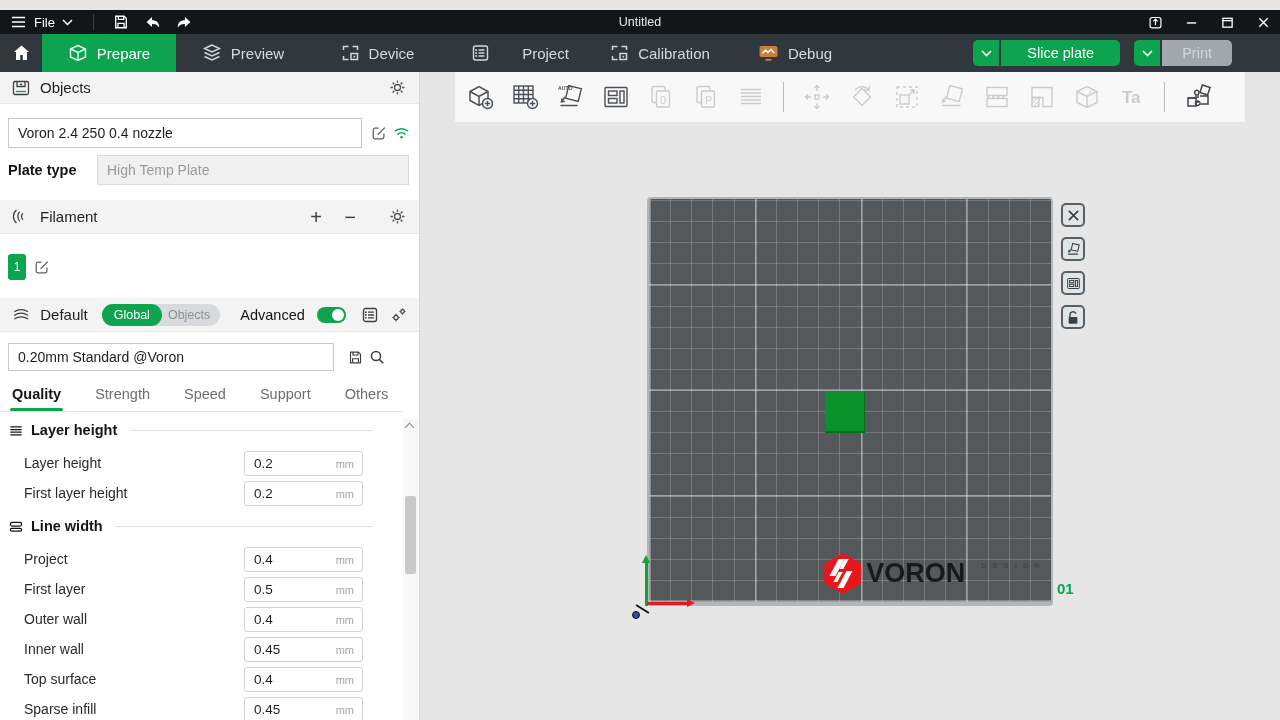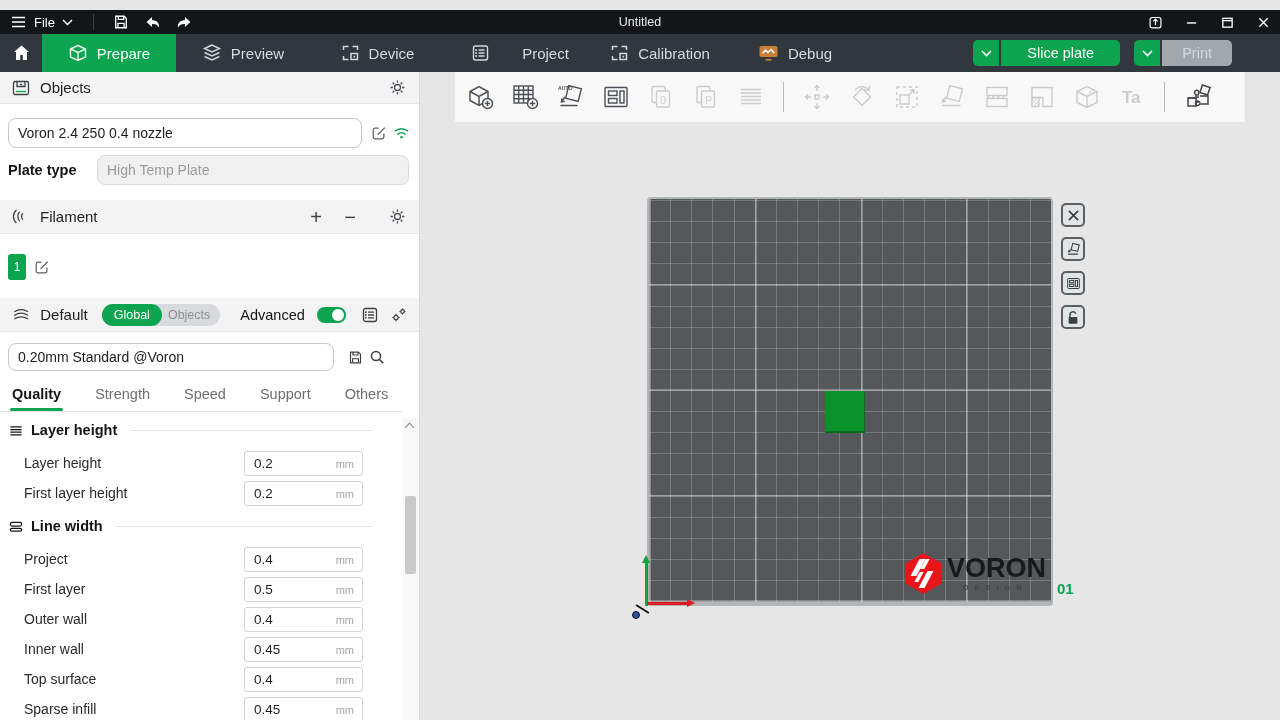--- a/index.html
+++ b/index.html
@@ -30,21 +30,21 @@
   .btn-print { height:26px; padding:0 20px; margin-left:2px; background:#a2a7ab; color:#d3d7da; font-size:14.5px; border:none; border-radius:0 5px 5px 0; font-family:"Liberation Sans",sans-serif; }
 
   
   .panel { position:absolute; left:0; top:62px; width:420px; height:658px; background:#fff; border-right:1px solid #d8d8d8; overflow:hidden; }
   .sec-head { position:absolute; left:0; width:420px; background:#f3f3f3; border-bottom:1px solid #e7e7e7; display:flex; align-items:center; padding:0 12px; gap:10px; }
   .sec-head .t { font-size:15px; color:#1f1f1f; }
   .spacer { flex:1; }
   .hbtn { display:flex; align-items:center; justify-content:center; width:22px; height:22px; color:#3c4043; }
   .plusminus { font-size:20px; color:#3c4043; line-height:1; width:24px; text-align:center; }
   .row-abs { position:absolute; display:flex; align-items:center; }
-  .inputbox { height:30px; border:1px solid #c7c7c7; border-radius:8px; background:#fff; display:flex; align-items:center; padding:0 9px; font-size:14px; color:#1e1e1e; }
+  .inputbox { height:30px; border:1px solid #c7c7c7; border-radius:0; background:#fff; display:flex; align-items:center; padding:0 9px; font-size:14px; color:#1e1e1e; }
   .inputbox.disabled { background:#f0f0f0; border-color:#dadada; color:#9b9b9b; }
   .lab { font-size:14.5px; color:#141414; font-weight:700; }
   .badge1 { width:18px; height:26px; background:var(--accent_green,#0CA44E); border-radius:3px; color:#fff; font-size:12px; display:flex; align-items:center; justify-content:center; }
   .pill { height:22px; background:#d8dbdd; border-radius:11px; display:flex; align-items:center; }
   .pill .seg-on { height:22px; padding:0 12px; background:var(--accent_green,#0CA44E); border-radius:11px; color:#fff; font-size:12.5px; display:flex; align-items:center; }
   .pill .seg-off { padding:0 10px 0 6px; color:#8d9194; font-size:12.5px; }
   .adv-lab { font-size:14.5px; color:#141414; }
   .toggle { width:30px; height:16px; border-radius:8px; background:var(--accent_green,#0CA44E); position:relative; margin-left:2px; }
   .toggle .knob { position:absolute; right:2px; top:2px; width:12px; height:12px; background:#fff; border-radius:50%; }
   .ptabs { position:absolute; left:0; top:308px; width:402px; height:32px; display:flex; align-items:flex-end; padding:0 12px; gap:0; border-bottom:1px solid #e3e3e3; }
@@ -78,21 +78,21 @@
       repeating-linear-gradient(0deg, rgba(255,255,255,.30) 0 2px, transparent 2px 105.5px),
       repeating-linear-gradient(90deg, rgba(255,255,255,.20) 0 1px, transparent 1px 21.16px),
       repeating-linear-gradient(0deg, rgba(255,255,255,.20) 0 1px, transparent 1px 21.1px);
   }
   .cube { position:absolute; left:176px; top:192px; width:40px; height:42px; background:var(--cube_green,#089229); box-shadow:inset -1px -2px 0 rgba(0,0,0,.25); }
   .logo { position:absolute; right:5px; bottom:8px; display:flex; align-items:center; gap:5px; }
   .hex { width:37px; height:41px; background:#e8151b; clip-path:polygon(50% 0,100% 26%,100% 74%,50% 100%,0 74%,0 26%); position:relative; overflow:hidden; }
   .hex .sl { position:absolute; width:6px; height:17px; background:#fff; transform:skewX(-28deg); }
   .hex .s1 { left:10px; top:6px; } .hex .s2 { left:18px; top:6px; width:4px; height:10px; }
   .hex .s3 { left:12px; top:19px; width:4px; height:10px;} .hex .s4 { left:18px; top:18px; }
-  .logo-txt { display:flex; flex-direction:column; line-height:1; }
+  .logo-txt { display:flex; line-height:1; }
   .logo-v { font-size:27px; font-weight:700; letter-spacing:0px; color:#17191b; transform:scaleY(1.02); }
   .logo-d { font-size:7.5px; font-weight:700; letter-spacing:6px; color:#42464a; margin-top:2px; padding-left:16px; }
   .plate-num { position:absolute; left:636px; top:508px; font-size:15px; font-weight:700; color:var(--accent_green,#0CA44E); }
   .pctrls { position:absolute; left:640px; top:131px; display:flex; flex-direction:column; gap:10px; }
   .pbtn { width:24px; height:24px; background:#e2e5e5; border:2px solid #586066; border-radius:5px; display:flex; align-items:center; justify-content:center; color:#3a4045; }
   
   .ax-g { position:absolute; left:224px; top:490px; width:3px; height:44px; background:#12a13a; }
   .ax-g::before { content:""; position:absolute; left:-3px; top:-7px; border-left:4.5px solid transparent; border-right:4.5px solid transparent; border-bottom:8px solid #12a13a; }
   .ax-r { position:absolute; left:226px; top:530px; width:40px; height:3px; background:#de1c25; }
   .ax-r::after { content:""; position:absolute; right:-8px; top:-3px; border-top:4.5px solid transparent; border-bottom:4.5px solid transparent; border-left:8px solid #de1c25; }

